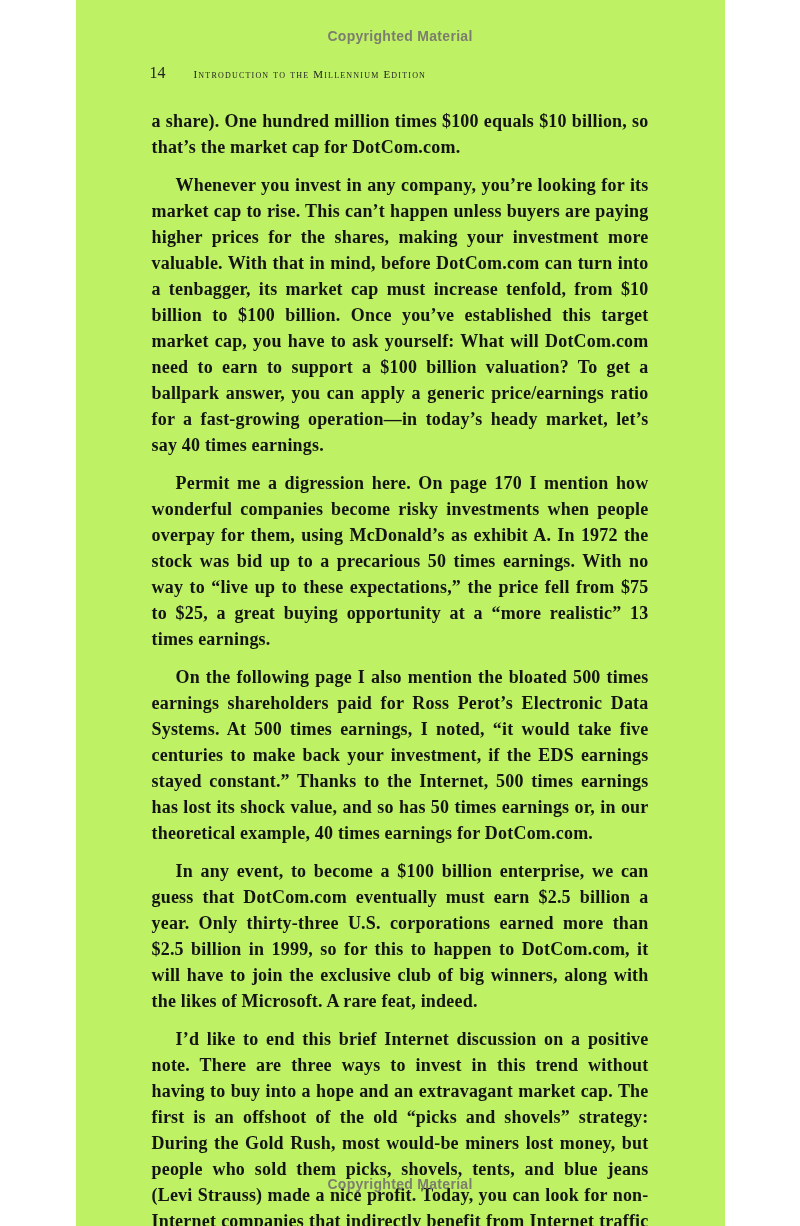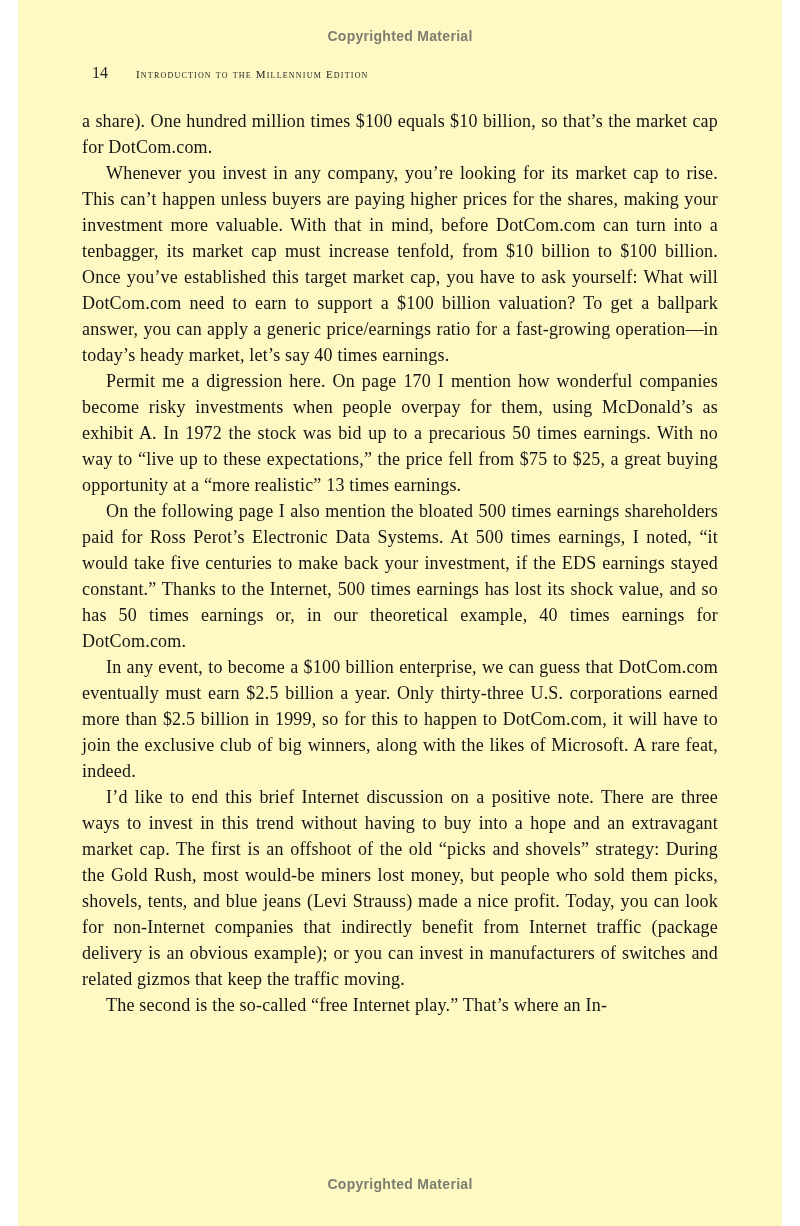--- a/index.html
+++ b/index.html
@@ -2,24 +2,24 @@
 <html><head>
 <meta charset="utf-8">
 <style>
   html, body {
     margin: 0;
     padding: 0;
     background: #ffffff;
   }
   .page {
     position: relative;
-    width: 764px;
+    width: 649px;
     height: 1226px;
     margin: 0 auto;
-    background: #fef9c3;
+    background: #bef264;
     box-sizing: border-box;
     font-family: "Liberation Serif", serif;
     color: #161616;
     overflow: hidden;
   }
   .copyright {
     text-align: center;
     font-family: "Liberation Sans", sans-serif;
     font-size: 14px;
     font-weight: 600;
@@ -55,22 +55,23 @@
   }
   .body-text {
     margin: 26px 64px 0 64px;
     font-size: 18px;
     line-height: 26px;
     letter-spacing: 0.2px;
     text-align: justify;
     color: #141414;
   }
   .body-text p {
-    margin: 0;
+    margin: 12px;
     padding: 0;
+    font-weight: bold;
   }
   .body-text p.indent {
     text-indent: 24px;
   }
 </style>
 </head>
 <body>
 
 <div class="page">
 

